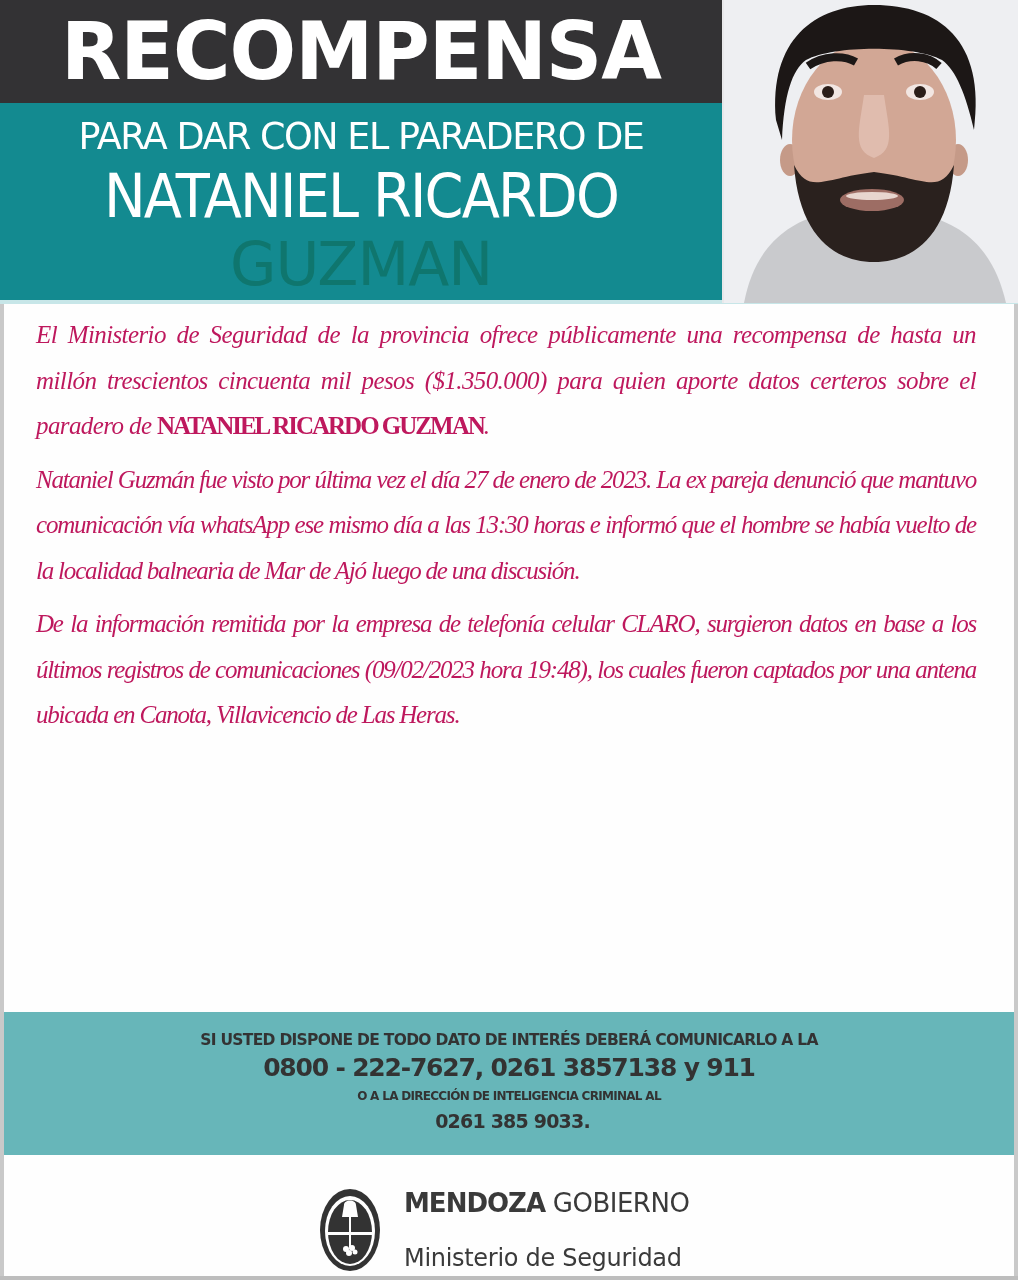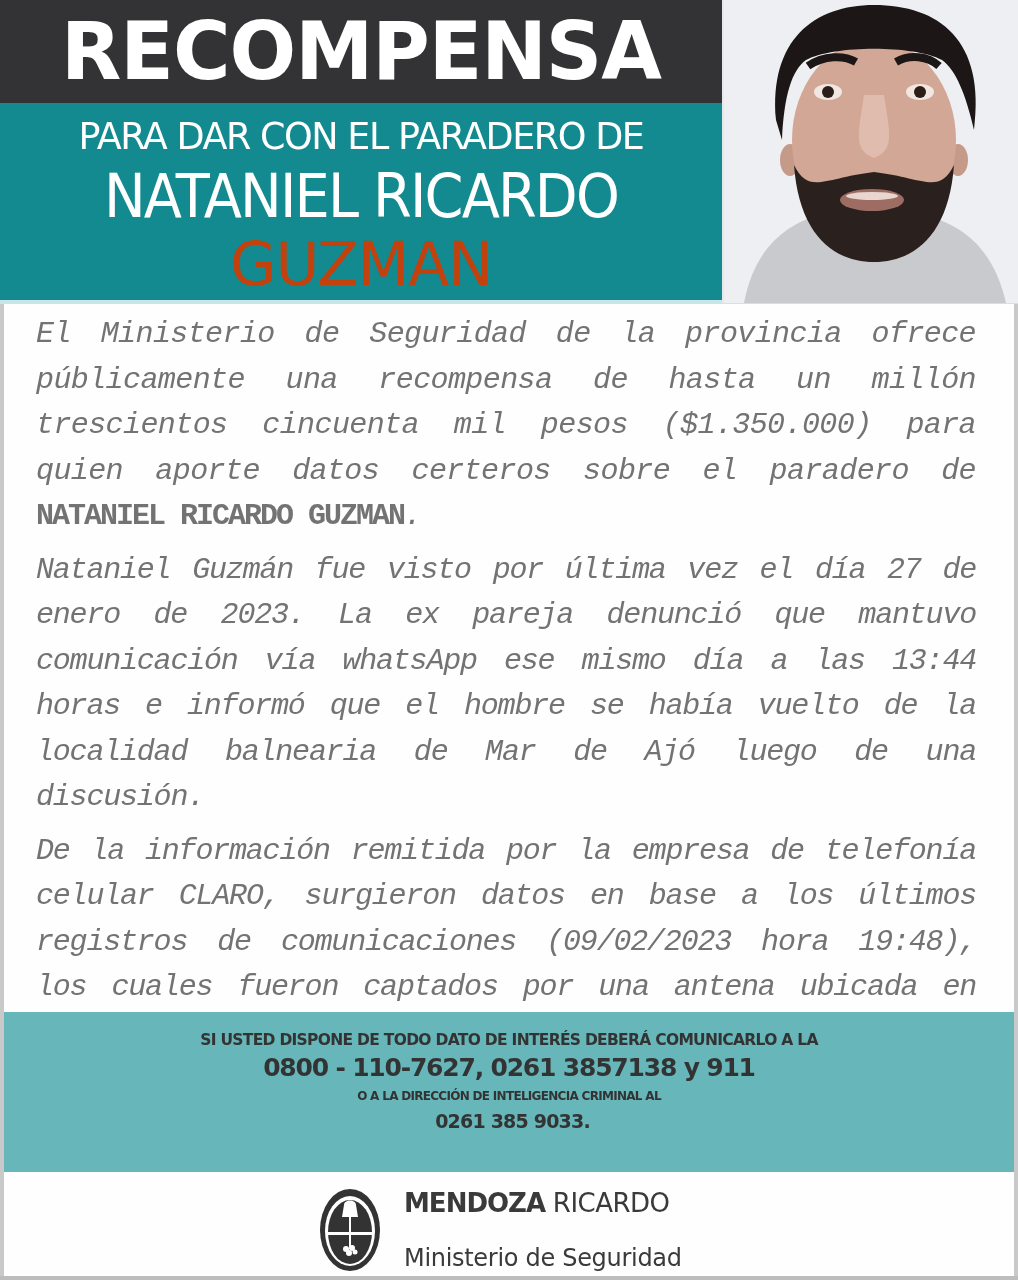--- a/index.html
+++ b/index.html
@@ -17,38 +17,38 @@
   .title-main { position: absolute; left: 0; top: 4px; width: 722px; text-align: center;
                 font-family: "DejaVu Sans", sans-serif; font-weight: bold; font-size: 80px; line-height: 96px;
                 color: #ffffff; letter-spacing: -1px; transform: scaleX(0.98); }
   .title-sub { position: absolute; left: 0; top: 112px; width: 722px; text-align: center;
                font-family: "DejaVu Sans", sans-serif; font-size: 38px; line-height: 48px; color: #fff;
                letter-spacing: -1.5px; transform: scaleX(0.96); }
   .title-name1 { position: absolute; left: 0; top: 162px; width: 722px; text-align: center;
                  font-family: "DejaVu Sans", sans-serif; font-size: 60px; line-height: 68px; color: #fff;
                  letter-spacing: -2px; transform: scaleX(0.93); }
   .title-name2 { position: absolute; left: 0; top: 230px; width: 722px; text-align: center;
-                 font-family: "DejaVu Sans", sans-serif; font-size: 60px; line-height: 68px; color: #c2410c;
+                 font-family: "DejaVu Sans", sans-serif; font-size: 60px; line-height: 68px; color: #0f766e;
                  letter-spacing: -1px; }
 
   
   .photo { position: absolute; left: 722px; top: 0; width: 296px; height: 303px;
            background: #f1f1f3; overflow: hidden; border-left: 2px solid #e8e8ea; }
   .photo svg { display: block; }
 
   
   .body { position: absolute; left: 36px; top: 312px; width: 940px;
-          font-family: Liberation Mono, monospace; font-style: italic; font-weight: normal;
-          color: #737373; font-size: 30px; line-height: 45.5px; }
+          font-family: Liberation Serif, serif; font-style: italic; font-weight: normal;
+          color: #be185d; font-size: 25px; line-height: 45.5px; }
   .para { text-align: justify; text-align-last: left; letter-spacing: -1.2px; margin-bottom: 8px; }
   .para.p1 { letter-spacing: -0.6px; }
   .para b { font-style: normal; font-weight: bold; letter-spacing: -2px; }
 
   
-  .contact { position: absolute; left: 4px; top: 1012px; width: 1010px; height: 160px; background: #67b6b9;
+  .contact { position: absolute; left: 4px; top: 1012px; width: 1010px; height: 143px; background: #67b6b9;
              text-align: center; color: #333; font-family: "DejaVu Sans", sans-serif; font-weight: bold; }
   .contact .l1, .contact .l2 { font-size: 15.5px; line-height: 22px; letter-spacing: -0.7px; }
   .contact .l1 { padding-top: 17px; }
   .contact .phones { font-size: 25px; line-height: 34px; letter-spacing: -1.2px; }
   .contact .l4 { font-size: 12px; line-height: 22px; letter-spacing: -0.7px; }
   .contact .l5 { font-size: 19px; line-height: 28px; letter-spacing: -0.8px; padding-left: 7px; }
 
   
   .footer { position: absolute; left: 318px; top: 1186px; height: 88px; display: flex; align-items: center; }
   .crest { width: 64px; height: 86px; margin-right: 22px; }
@@ -100,42 +100,42 @@
     <circle cx="104" cy="92" r="6" fill="#2b1d18"></circle>
     <ellipse cx="196" cy="92" rx="14" ry="8" fill="#f2e6e2"></ellipse>
     <circle cx="196" cy="92" r="6" fill="#2b1d18"></circle>
 
     <path d="M140 95 C135 130 128 150 150 158 C172 150 165 130 160 95" fill="#e0bcae"></path>
   </svg>
 </div>
 
 <div class="body">
   <p class="para p1"><span>El Ministerio de Seguridad de la provincia ofrece públicamente una recompensa de hasta un millón trescientos cincuenta mil pesos ($1.350.000) para quien aporte datos certeros sobre el paradero de </span><b>NATANIEL RICARDO GUZMAN</b><span>.</span></p>
-  <p class="para">Nataniel Guzmán fue visto por última vez el día 27 de enero de 2023.  La ex pareja denunció que mantuvo comunicación vía whatsApp ese mismo día a las 13:44 horas e informó que el hombre se había vuelto de la localidad balnearia de Mar de Ajó luego de una discusión.</p>
+  <p class="para">Nataniel Guzmán fue visto por última vez el día 27 de enero de 2023.  La ex pareja denunció que mantuvo comunicación vía whatsApp ese mismo día a las 13:30 horas e informó que el hombre se había vuelto de la localidad balnearia de Mar de Ajó luego de una discusión.</p>
   <p class="para">De la información remitida por la empresa de telefonía celular CLARO, surgieron datos en base a los últimos registros de comunicaciones (09/02/2023 hora 19:48), los cuales fueron captados por una antena ubicada en Canota, Villavicencio de Las Heras.</p>
 </div>
 
 <div class="contact">
   <div class="l1">SI USTED DISPONE DE TODO DATO DE INTERÉS DEBERÁ COMUNICARLO A LA</div>
-  <div class="phones">0800 - 110-7627, 0261 3857138 y 911</div>
+  <div class="phones">0800 - 222-7627, 0261 3857138 y 911</div>
   <div class="l4">O  A LA DIRECCIÓN DE INTELIGENCIA CRIMINAL AL</div>
   <div class="l5">0261 385 9033.</div>
 </div>
 
 <div class="footer">
   <svg class="crest" viewBox="0 0 64 86">
     <ellipse cx="32" cy="43" rx="30" ry="41" fill="#333"></ellipse>
     <ellipse cx="32" cy="44" rx="25" ry="35" fill="#fff"></ellipse>
     <ellipse cx="32" cy="45" rx="22" ry="32" fill="#333"></ellipse>
     <rect x="10" y="45" width="44" height="3" fill="#fff"></rect>
     <path d="M26 18 C26 12 38 12 38 18 L40 30 L24 30 Z" fill="#fff"></path>
     <rect x="31" y="30" width="2" height="30" fill="#fff"></rect>
     <circle cx="28" cy="62" r="3" fill="#fff"></circle>
     <circle cx="34" cy="61" r="3" fill="#fff"></circle>
     <circle cx="31" cy="66" r="3" fill="#fff"></circle>
     <circle cx="37" cy="65" r="2.5" fill="#fff"></circle>
   </svg>
   <div class="brand">
-    <div class="row1"><b>MENDOZA</b><span> RICARDO</span></div>
+    <div class="row1"><b>MENDOZA</b><span> GOBIERNO</span></div>
     <div class="row2">Ministerio de Seguridad</div>
   </div>
 </div>
 <div class="bottom-line"></div>
 
 </body></html>

